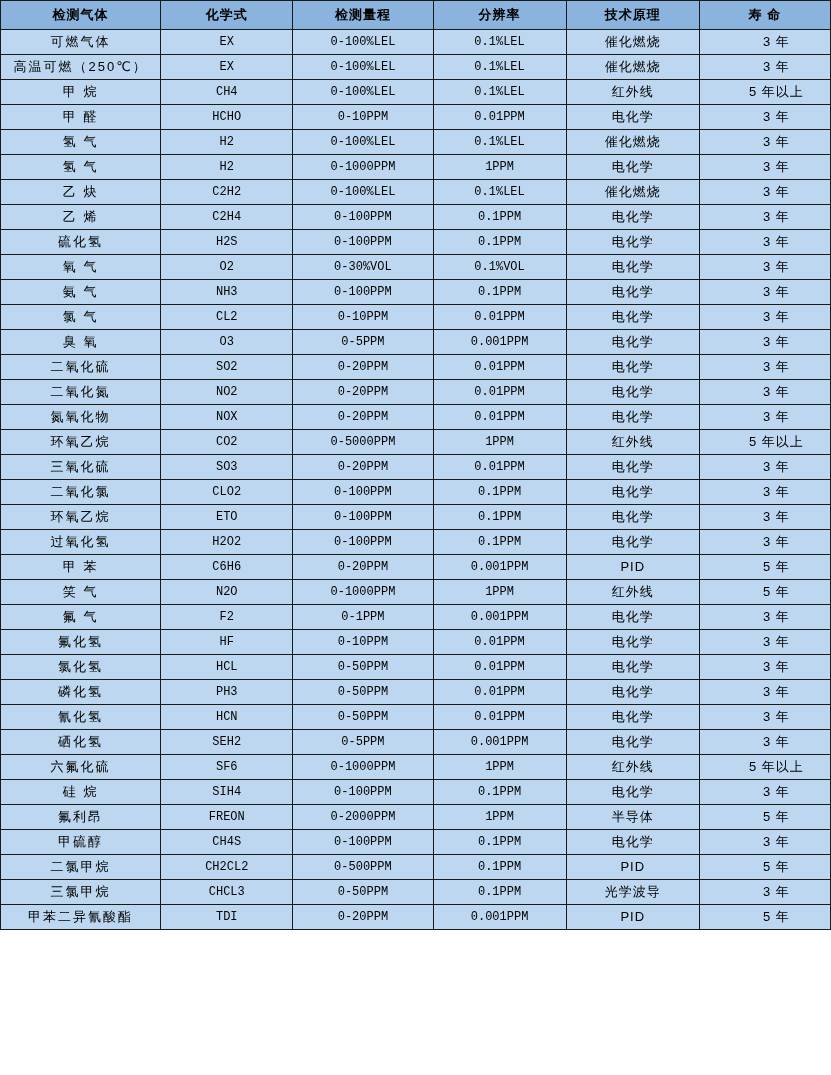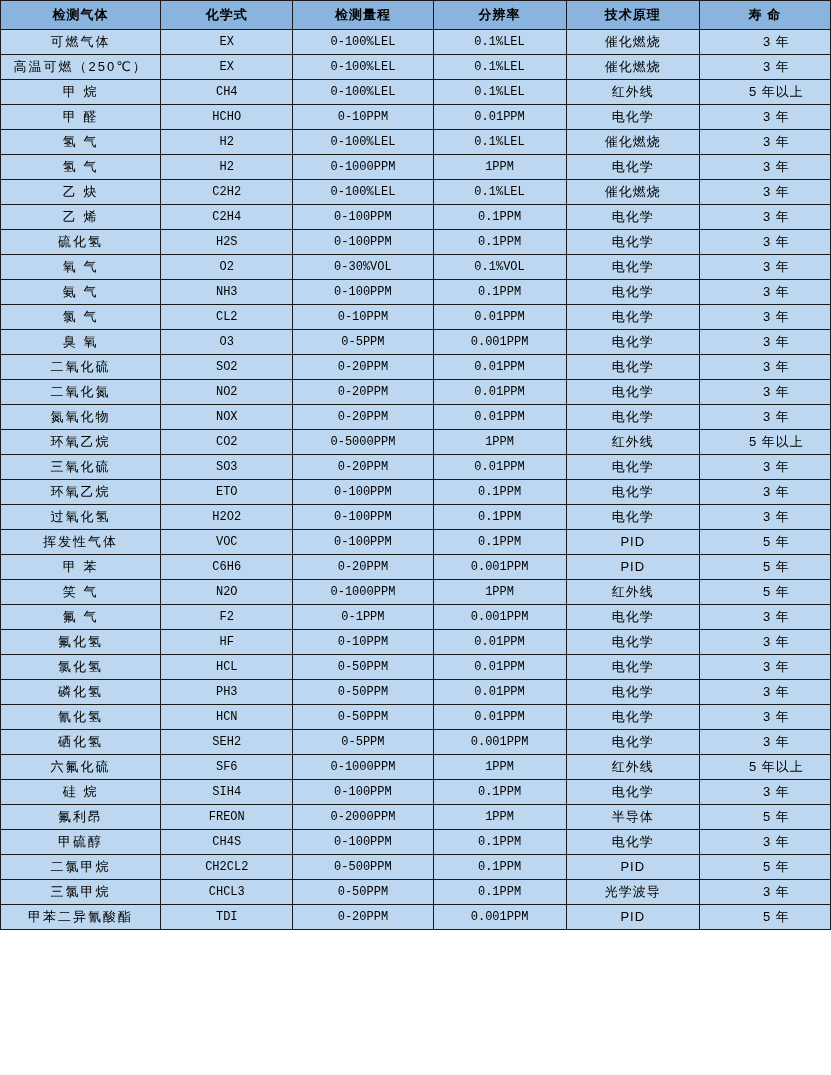--- a/index.html
+++ b/index.html
@@ -225,42 +225,42 @@
       </tr>
       <tr>
         <td class="col-name">三氧化硫</td>
         <td class="col-formula">SO3</td>
         <td class="col-range">0-20PPM</td>
         <td class="col-resolution">0.01PPM</td>
         <td class="col-principle">电化学</td>
         <td class="col-life">3 年</td>
       </tr>
       <tr>
+        <td class="col-name">二氧化氯</td>
+        <td class="col-formula">CLO2</td>
+        <td class="col-range">0-100PPM</td>
+        <td class="col-resolution">0.1PPM</td>
+        <td class="col-principle">电化学</td>
+        <td class="col-life">3 年</td>
+      </tr>
+      <tr>
         <td class="col-name">环氧乙烷</td>
         <td class="col-formula">ETO</td>
         <td class="col-range">0-100PPM</td>
         <td class="col-resolution">0.1PPM</td>
         <td class="col-principle">电化学</td>
         <td class="col-life">3 年</td>
       </tr>
       <tr>
         <td class="col-name">过氧化氢</td>
         <td class="col-formula">H2O2</td>
         <td class="col-range">0-100PPM</td>
         <td class="col-resolution">0.1PPM</td>
         <td class="col-principle">电化学</td>
         <td class="col-life">3 年</td>
-      </tr>
-      <tr>
-        <td class="col-name">挥发性气体</td>
-        <td class="col-formula">VOC</td>
-        <td class="col-range">0-100PPM</td>
-        <td class="col-resolution">0.1PPM</td>
-        <td class="col-principle">PID</td>
-        <td class="col-life">5 年</td>
       </tr>
       <tr>
         <td class="col-name">甲 苯</td>
         <td class="col-formula">C6H6</td>
         <td class="col-range">0-20PPM</td>
         <td class="col-resolution">0.001PPM</td>
         <td class="col-principle">PID</td>
         <td class="col-life">5 年</td>
       </tr>
       <tr>

